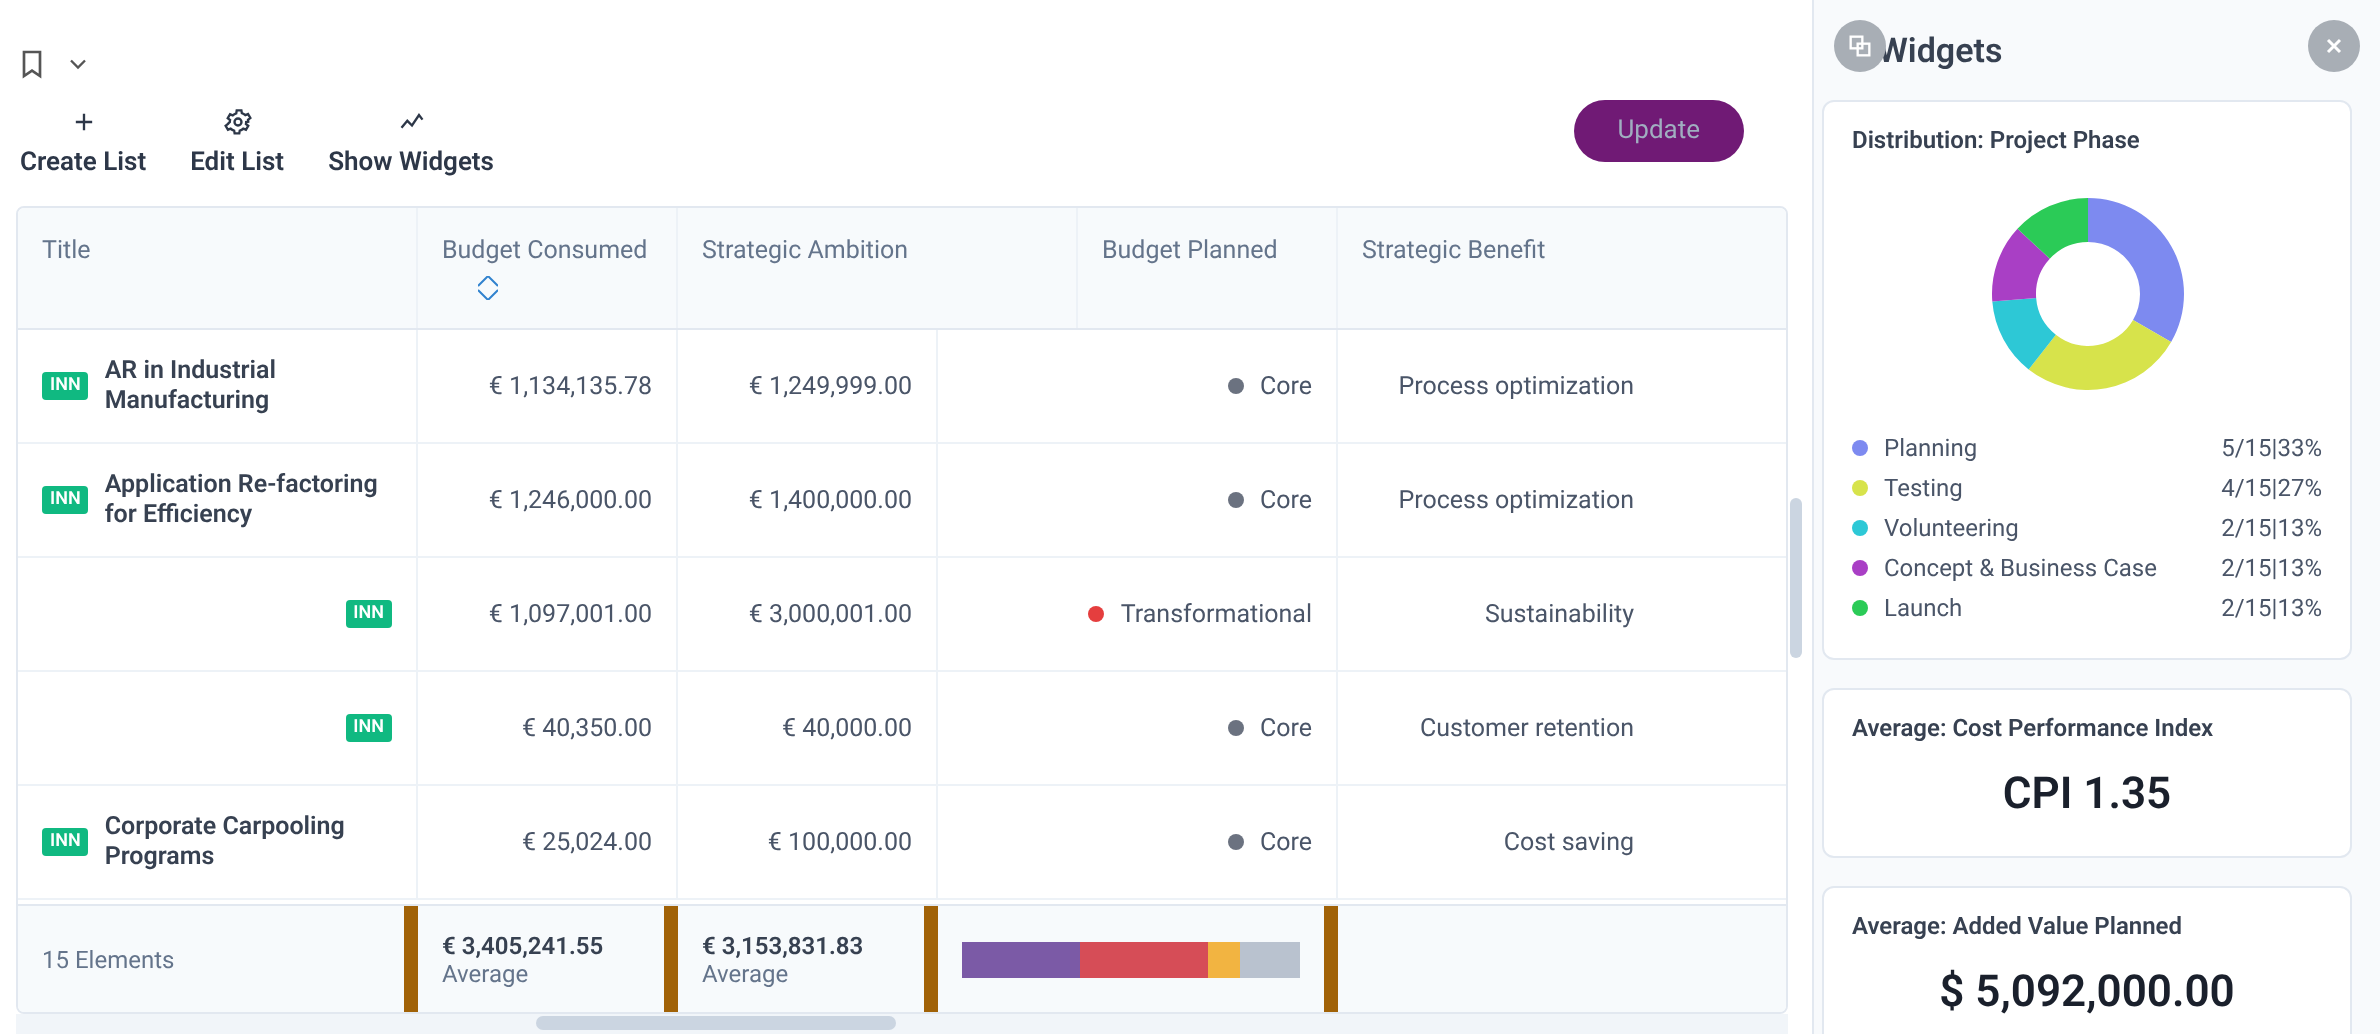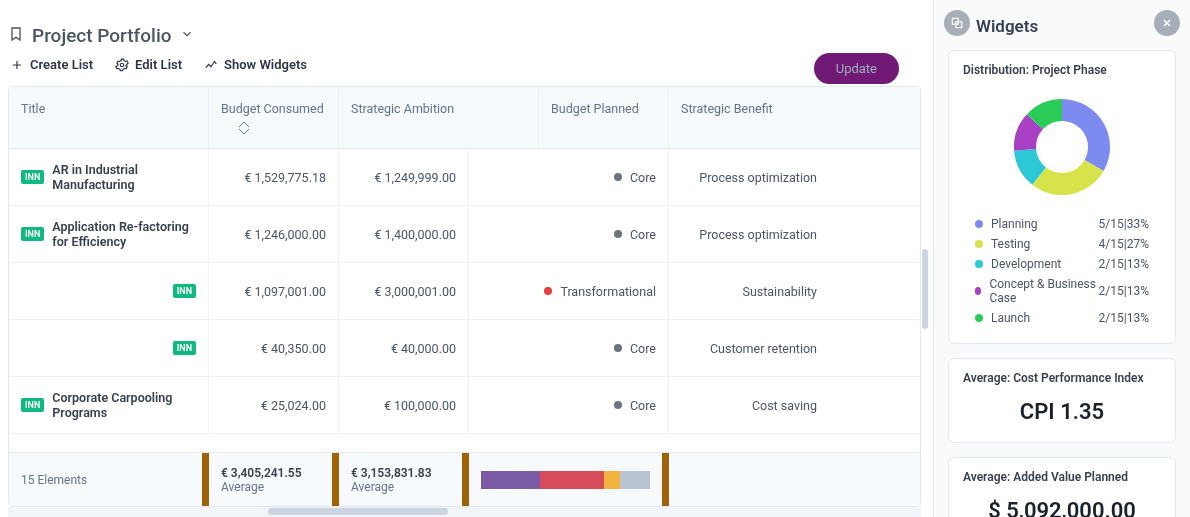--- a/index.html
+++ b/index.html
@@ -3,21 +3,21 @@
 <meta charset="utf-8">
 <style>
 * { box-sizing: border-box; margin: 0; padding: 0; font-family: -apple-system, BlinkMacSystemFont, "Segoe UI", Roboto, sans-serif; }
 body { background: #fff; color: #4a5568; font-size: 13px; width: 1190px; height: 517px; overflow: hidden; display: flex; }
 .main { flex: 1; padding: 8px 12px 0 8px; position: relative; display: flex; flex-direction: column; }
 .page-header { display: flex; align-items: center; gap: 8px; padding: 16px 0 10px 0; }
 .page-title { font-size: 19px; color: #4a5568; font-weight: 500; }
 .bookmark-icon svg { width: 16px; height: 16px; stroke: #555; fill: none; }
 .chevron-down svg { width: 14px; height: 14px; stroke: #555; fill: none; }
 .toolbar { display: flex; align-items: center; gap: 22px; padding: 0 0 14px 2px; position: relative; }
-.tool-btn { display: flex; align-items: center; gap: 6px; font-size: 13px; color: #2d3748; cursor: pointer; font-weight: 600; }
+.tool-btn { display: flex; align-items: center; gap: 6px; font-size: 13px; color: #2d3748; cursor: pointer; font-weight: 600; flex-direction: column; }
 .tool-btn svg { width: 14px; height: 14px; stroke: #2d3748; fill: none; }
 .update-btn { position: absolute; right: 22px; top: -4px; background: #701a75; color: #a0aec0; border-radius: 18px; padding: 8px 22px; font-size: 13px; cursor: pointer; }
 .table-wrap { border: 1px solid #e2e8f0; border-radius: 4px; overflow: hidden; flex: 1; display: flex; flex-direction: column; }
 .thead { display: flex; background: #f7fafc; border-bottom: 1px solid #e2e8f0; }
 .th { padding: 14px 12px; font-size: 12.5px; color: #64748b; text-align: left; position: relative; border-right: 1px solid #edf2f7; }
 .th:last-child { border-right: none; }
 .col-title { width: 200px; }
 .col-budget-c { width: 130px; }
 .col-budget-p { width: 130px; }
 .col-ambition { width: 200px; }
@@ -34,51 +34,50 @@
 .tfoot { display: flex; background: #f7fafc; border-top: 1px solid #e2e8f0; min-height: 54px; }
 .tf { padding: 10px 12px; font-size: 12px; color: #64748b; border-right: 7px solid #a16207; display: flex; flex-direction: column; justify-content: center; }
 .tf:last-child { border-right: none; }
 .tf-val { font-weight: 600; color: #374151; }
 .stacked-bar { display: flex; width: 100%; height: 18px; }
 .seg { height: 100%; }
 .hscroll { height: 10px; background: #f1f5f9; position: relative; }
 .hscroll-thumb { position: absolute; left: 260px; top: 1px; height: 7px; width: 180px; background: #cbd5e1; border-radius: 4px; }
 
 
-.widgets-panel { width: 257px; background: #f8fafc; border-left: 1px solid #e2e8f0; padding: 10px 14px 10px 14px; position: relative; overflow: auto; }
+.widgets-panel { width: 284px; background: #f8fafc; border-left: 1px solid #e2e8f0; padding: 10px 14px 10px 4px; position: relative; overflow: auto; }
 .panel-icons { position: absolute; left: 10px; top: 10px; }
 .panel-icons svg, .close-circle svg { width: 24px; height: 24px; }
 .close-circle { position: absolute; right: 10px; top: 10px; width: 26px; height: 26px; border-radius: 50%; background: #a8aeb5; display: flex; align-items: center; justify-content: center; cursor: pointer; }
 .close-circle svg { width: 12px; height: 12px; stroke: #fff; }
 .widgets-title { font-size: 17px; font-weight: 600; color: #374151; margin: 6px 0 14px 28px; }
 .widget-card { background: #fff; border: 1px solid #e2e8f0; border-radius: 6px; padding: 12px 14px; margin-bottom: 14px; }
 .widget-card h4 { font-size: 12px; font-weight: 600; color: #374151; margin-bottom: 10px; }
 .donut-wrap { display: flex; justify-content: center; margin-bottom: 10px; }
-.legend-row { display: flex; align-items: center; justify-content: space-between; font-size: 12px; margin: 6px 12px; }
+.legend-row { display: flex; align-items: center; justify-content: space-between; font-size: 12px; margin: 6px 0; }
 .legend-left { display: flex; align-items: center; gap: 8px; }
 .legend-dot { width: 8px; height: 8px; border-radius: 50%; }
 .big-metric { text-align: center; font-size: 22px; font-weight: 600; color: #1a202c; padding: 4px 0 6px; }
 
 .panel-fullscreen { display:flex; align-items:center; justify-content:center; width:26px; height:26px; background:#a8aeb5; border-radius:50%; }
 .panel-fullscreen svg { stroke:#fff; width:14px; height:14px; fill:none; }
 
 .vscroll-hint { position:absolute; right:5px; top:249px; width:6px; height:80px; background:#cbd5e1; border-radius:3px; }
 </style>
 </head>
 <body>
 
 <div class="main">
 
   <div class="page-header">
     <span class="bookmark-icon">
       <svg viewBox="0 0 24 24" stroke-width="2">
           <path d="M6 3h12v18l-6-4-6 4V3z"></path>
         </svg>
     </span>
-    <span class="page-title">Project Portfolio</span>
     <span class="chevron-down">
       <svg viewBox="0 0 24 24" stroke-width="2">
           <path d="M6 9l6 6 6-6"></path>
         </svg>
     </span>
   </div>
 
   <div class="toolbar">
     <div class="tool-btn">
       <svg viewBox="0 0 24 24" stroke-width="2">
@@ -123,21 +122,21 @@
       <div class="th col-benefit"><span>Strategic Benefit</span></div>
     </div>
     <div class="tbody" id="tbody">
         <div class="trow">
           <div class="td col-title">
             <span class="title-cell">
               <span class="badge">INN</span>
               <span>AR in Industrial Manufacturing</span>
             </span>
           </div>
-          <div class="td col-budget-c">€ 1,529,775.18</div>
+          <div class="td col-budget-c">€ 1,134,135.78</div>
           <div class="td col-budget-p">€ 1,249,999.00</div>
           <div class="td col-ambition"><span class="dot" style="background:#6b7280"></span>Core</div>
           <div class="td col-benefit">Process optimization</div>
         </div>
         <div class="trow">
           <div class="td col-title">
             <span class="title-cell">
               <span class="badge">INN</span>
               <span>Application Re-factoring for Efficiency</span>
             </span>
@@ -250,21 +249,21 @@
         <div class="legend-row">
           <span class="legend-left">
             <span class="legend-dot" style="background:#d7e34b"></span>
             <span>Testing</span>
           </span>
           <span>4/15|27%</span>
         </div>
         <div class="legend-row">
           <span class="legend-left">
             <span class="legend-dot" style="background:#2dc8d6"></span>
-            <span>Development</span>
+            <span>Volunteering</span>
           </span>
           <span>2/15|13%</span>
         </div>
         <div class="legend-row">
           <span class="legend-left">
             <span class="legend-dot" style="background:#a93fc5"></span>
             <span>Concept &amp; Business Case</span>
           </span>
           <span>2/15|13%</span>
         </div>

